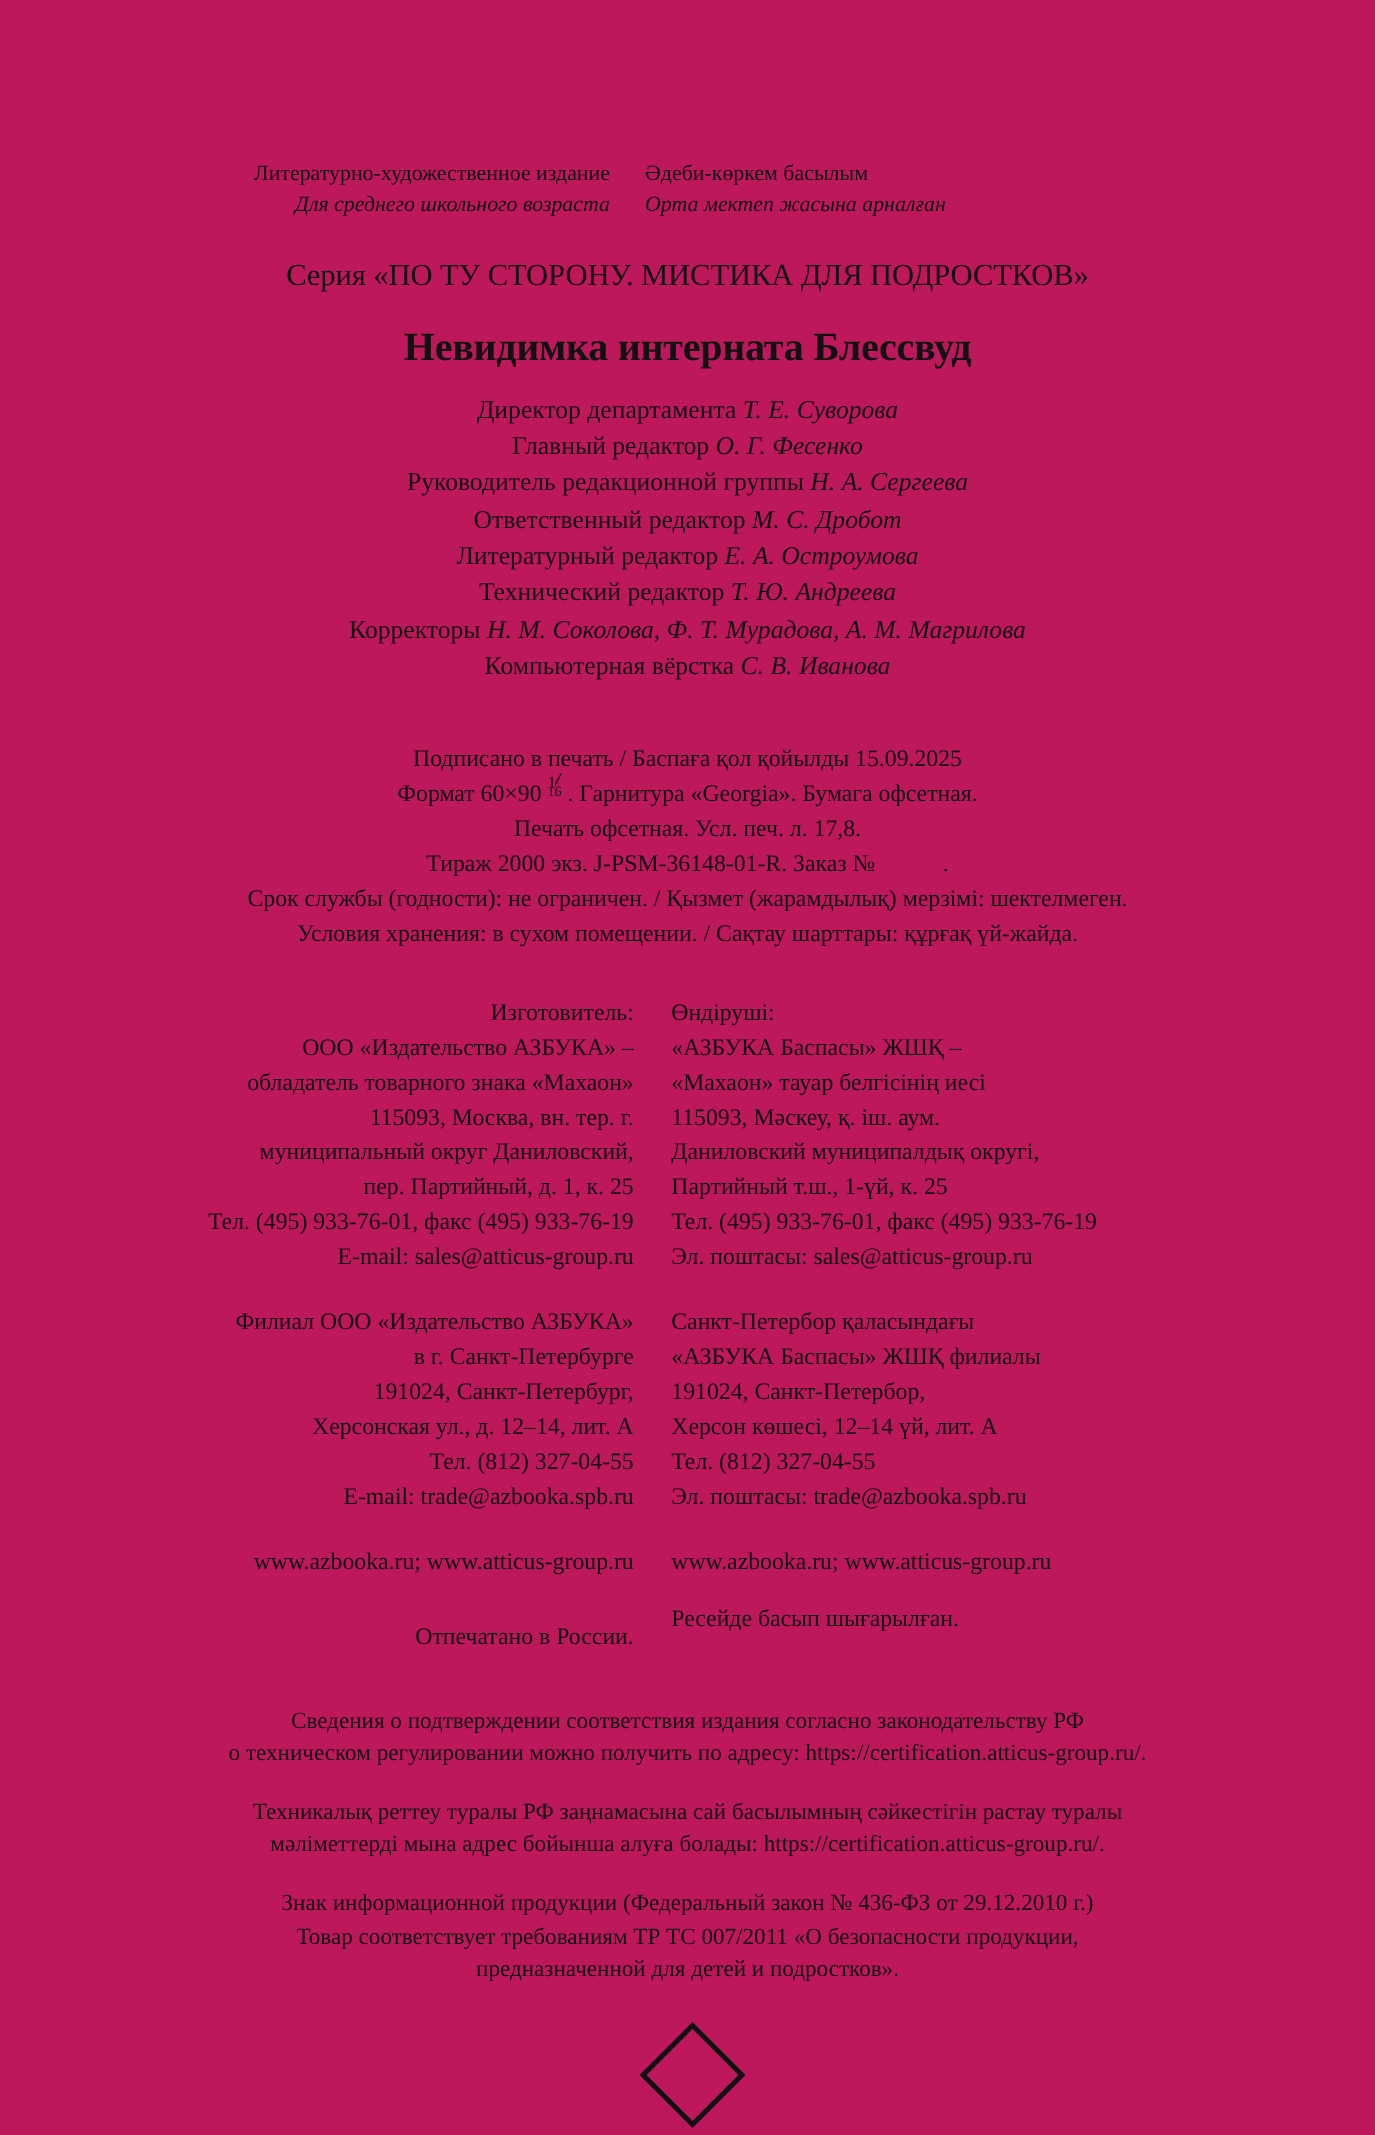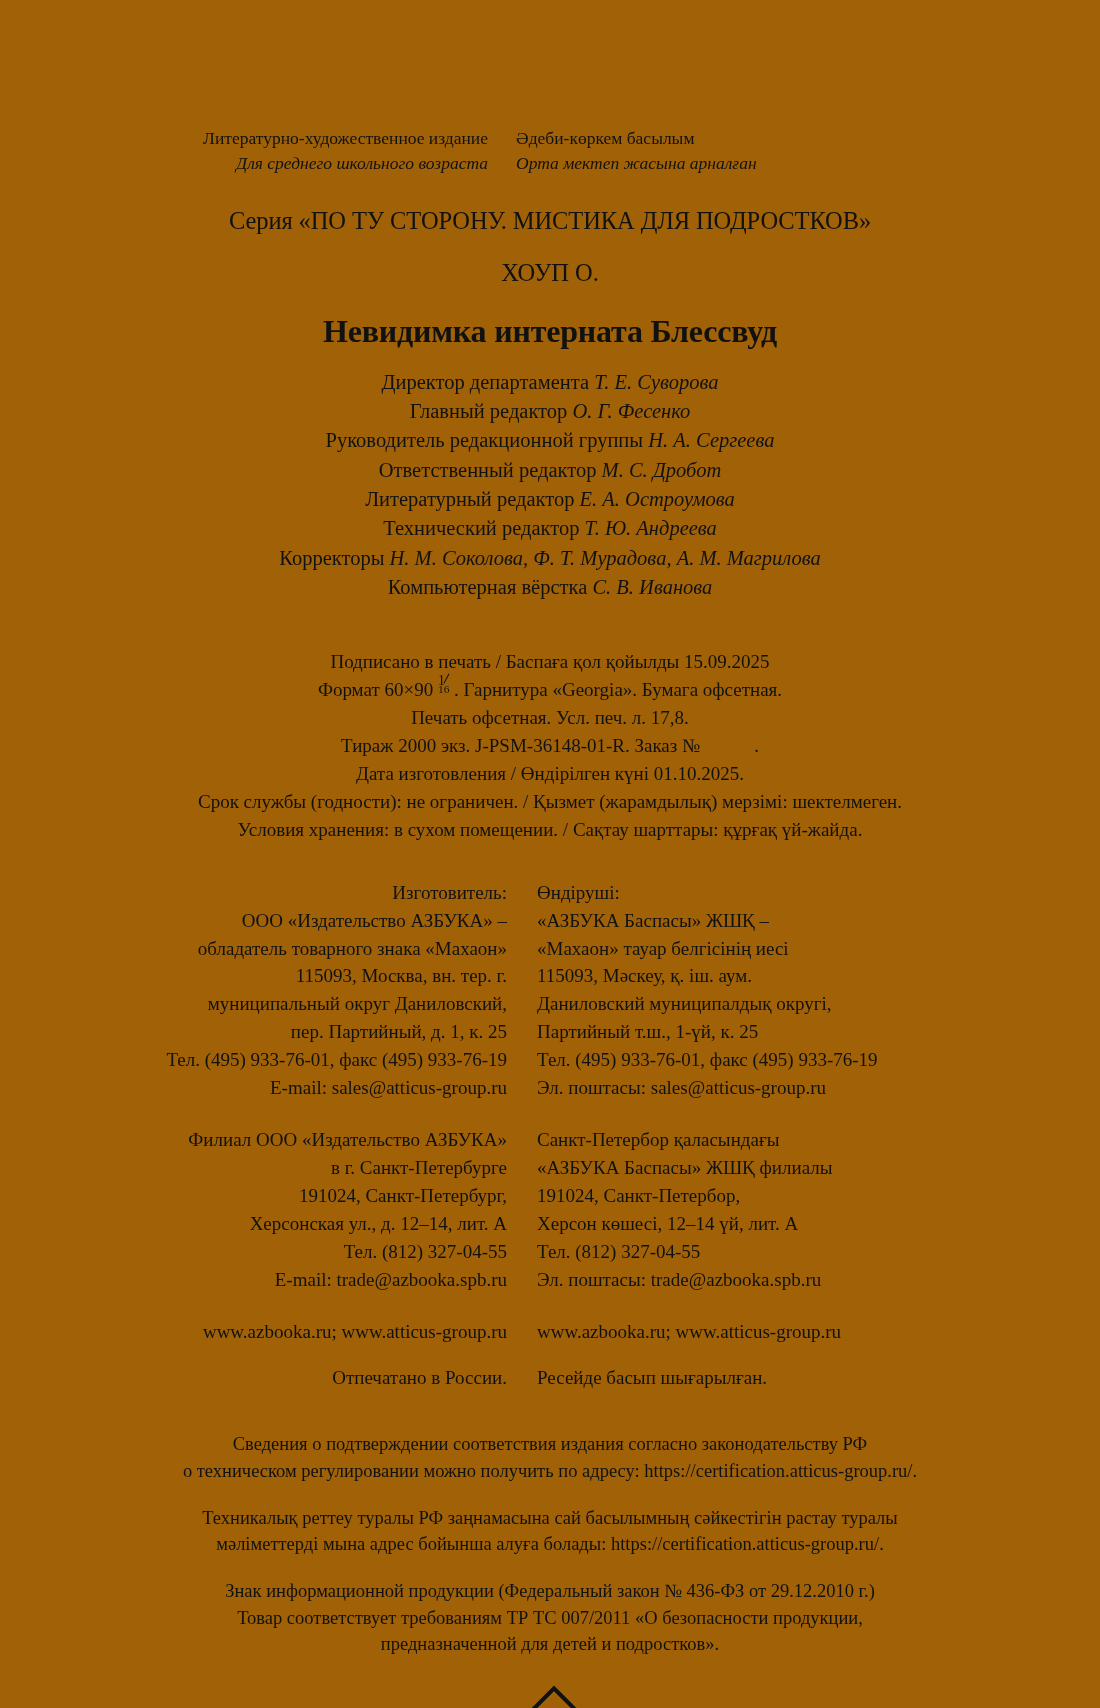--- a/index.html
+++ b/index.html
@@ -11,21 +11,21 @@
   body {
     font-family: "Liberation Serif", "DejaVu Serif", serif;
     color: #111111;
     -webkit-font-smoothing: antialiased;
   }
   .page {
     position: relative;
     width: 1100px;
     height: 1708px;
     margin: 0 auto;
-    background: #a16207;
+    background: #be185d;
     overflow: hidden;
     box-sizing: border-box;
   }
   .sheet {
     position: absolute;
     left: 0;
     top: 0;
     width: 1100px;
     padding: 126px 150px 0 150px;
     box-sizing: border-box;
@@ -198,40 +198,38 @@
       <div class="kind-line">Литературно-художественное издание</div>
       <div class="kind-line ital">Для среднего школьного возраста</div>
     </div>
     <div class="col-r">
       <div class="kind-line">Әдеби-көркем басылым</div>
       <div class="kind-line ital">Орта мектеп жасына арналған</div>
     </div>
   </div>
 
   <div class="series">Серия «ПО ТУ СТОРОНУ. МИСТИКА ДЛЯ ПОДРОСТКОВ»</div>
-  <div class="author">ХОУП О.</div>
   <div class="booktitle">Невидимка интерната Блессвуд</div>
 
   <div class="credits">
     <div><span>Директор департамента </span><span class="nm">Т. Е. Суворова</span></div>
     <div><span>Главный редактор </span><span class="nm">О. Г. Фесенко</span></div>
     <div><span>Руководитель редакционной группы </span><span class="nm">Н. А. Сергеева</span></div>
     <div><span>Ответственный редактор </span><span class="nm">М. С. Дробот</span></div>
     <div><span>Литературный редактор </span><span class="nm">Е. А. Остроумова</span></div>
     <div><span>Технический редактор </span><span class="nm">Т. Ю. Андреева</span></div>
     <div><span>Корректоры </span><span class="nm">Н. М. Соколова, Ф. Т. Мурадова, А. М. Магрилова</span></div>
     <div><span>Компьютерная вёрстка </span><span class="nm">С. В. Иванова</span></div>
   </div>
 
   <div class="printinfo">
     <div>Подписано в печать / Баспаға қол қойылды 15.09.2025</div>
     <div><span>Формат 60×90 </span><span class="frac"><span class="n">1</span><span class="bar"></span><span class="d">16</span></span><span>. Гарнитура «Georgia». Бумага офсетная.</span></div>
     <div>Печать офсетная. Усл. печ. л. 17,8.</div>
     <div><span>Тираж 2000 экз. J-PSM-36148-01-R. Заказ №</span><span class="gapdot"></span><span>.</span></div>
-    <div>Дата изготовления / Өндірілген күні 01.10.2025.</div>
     <div>Срок службы (годности): не ограничен. / Қызмет (жарамдылық) мерзімі: шектелмеген.</div>
     <div>Условия хранения: в сухом помещении. / Сақтау шарттары: құрғақ үй-жайда.</div>
   </div>
 
   <div class="bilingual">
     <div class="col-l">
       <div class="bl">Изготовитель:</div>
       <div class="bl">ООО «Издательство АЗБУКА» –</div>
       <div class="bl">обладатель товарного знака «Махаон»</div>
       <div class="bl">115093, Москва, вн. тер. г.</div>
@@ -271,21 +269,21 @@
       <div class="bl">Тел. (812) 327-04-55</div>
       <div class="bl">Эл. поштасы: trade@azbooka.spb.ru</div>
     </div>
   </div>
 
   <div class="block-gap"></div>
 
   <div class="bilingual">
     <div class="col-l">
       <div class="bl">www.azbooka.ru; www.atticus-group.ru</div>
-      <div class="bl" style="margin-top:18px">Отпечатано в России.</div>
+      <div class="bl" style="margin-top:32px">Отпечатано в России.</div>
     </div>
     <div class="col-r">
       <div class="bl">www.azbooka.ru; www.atticus-group.ru</div>
       <div class="bl" style="margin-top:18px">Ресейде басып шығарылған.</div>
     </div>
   </div>
 
   <div class="legal-wrap">
     <div class="legal">
       <div>Сведения о подтверждении соответствия издания согласно законодательству РФ</div>

